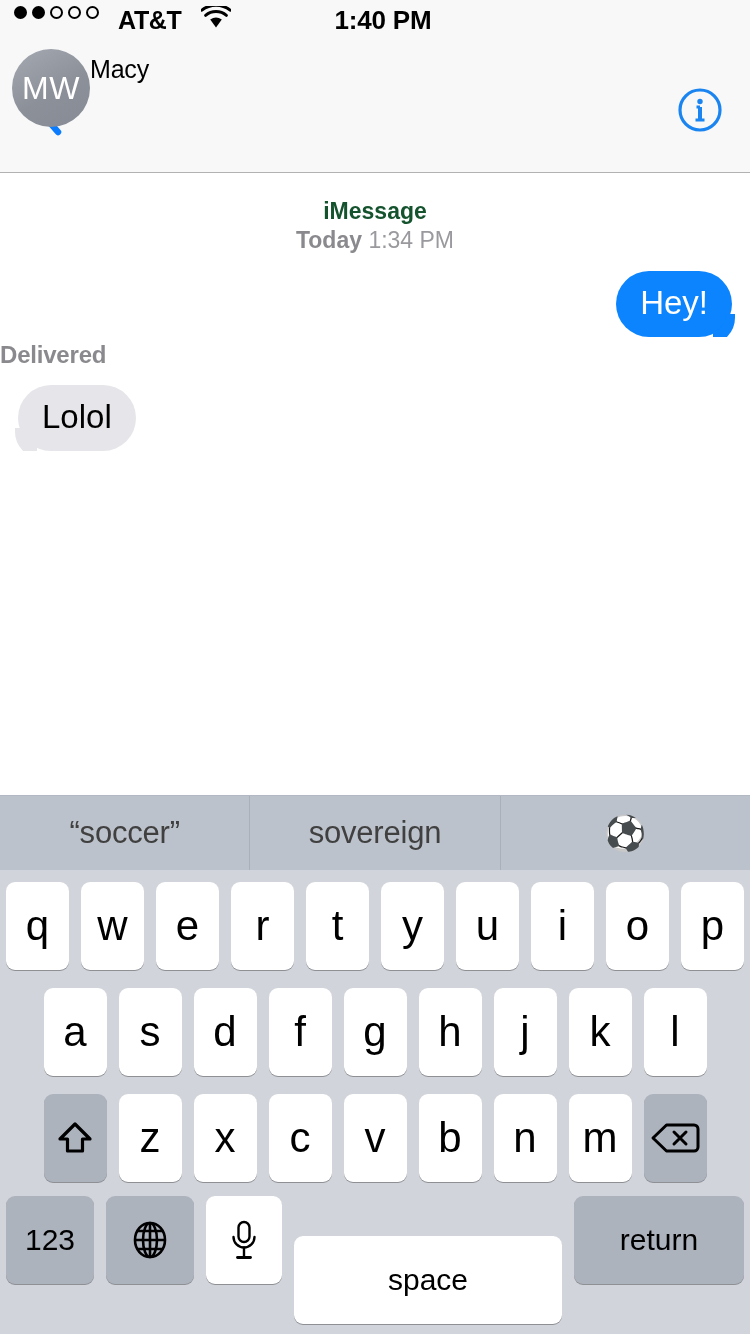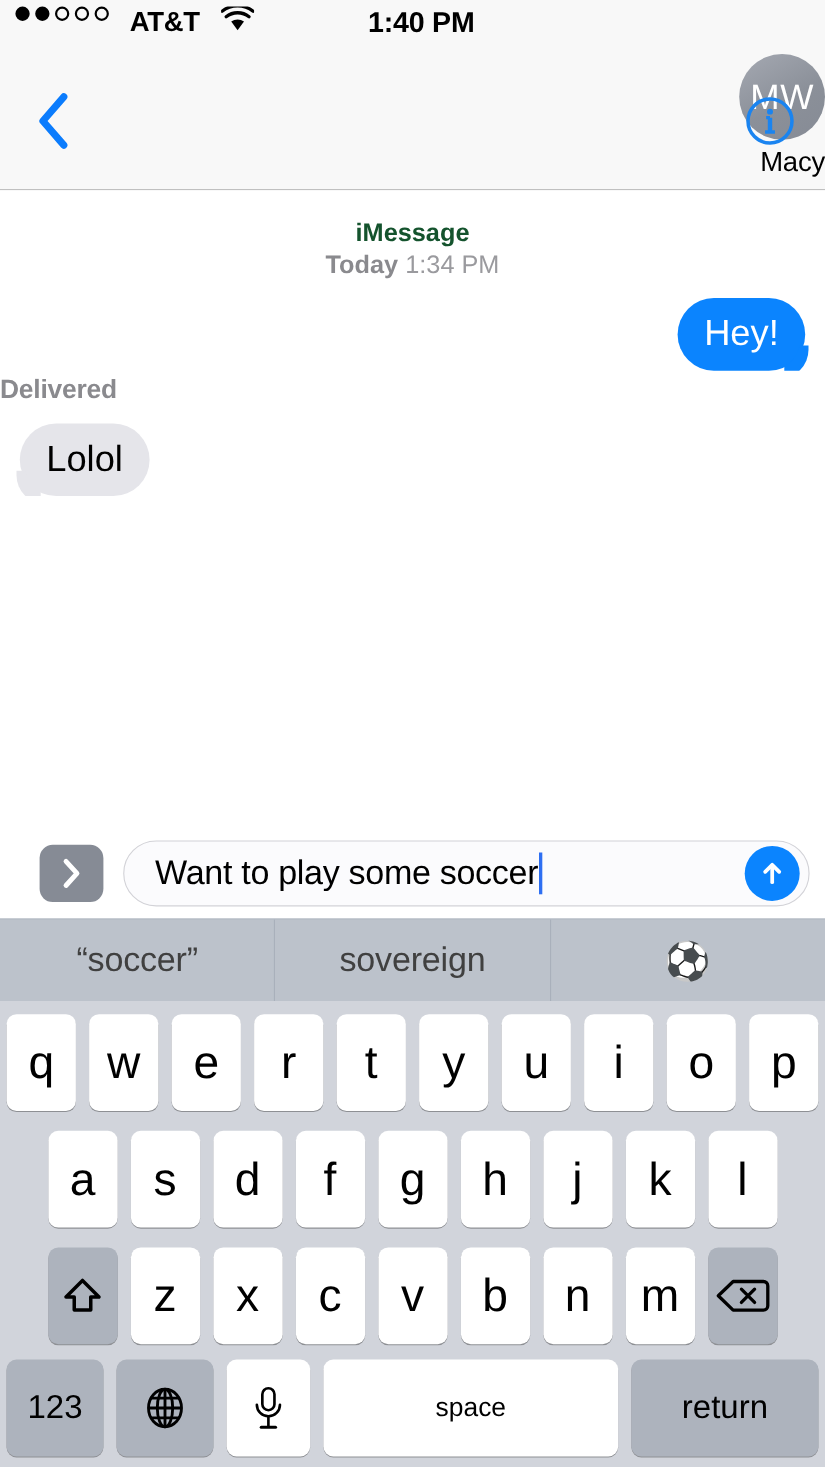--- a/index.html
+++ b/index.html
@@ -134,22 +134,22 @@
     display: flex;
     align-items: center;
     justify-content: center;
     cursor: pointer;
   }
   .contact {
     position: absolute;
     left: 0; right: 0;
     top: 9px;
     display: flex;
-    flex-direction: column;
-    align-items: flex-end;
+    flex-direction: row;
+    align-items: flex-start;
     margin-left: 12px;
   }
   .avatar {
     width: 78px;
     height: 78px;
     border-radius: 50%;
     background: linear-gradient(150deg, #a5a9b2 0%, #8b9099 55%, #868b95 100%);
     color: #ffffff;
     display: flex;
     align-items: center;
@@ -371,21 +371,21 @@
   .krow.r2 .key { width: 63px; }
   .krow.r3 .key { width: 63px; }
   .key.grey {
     background: #adb3bd;
   }
   .key.shift { width: 92px; }
   .key.del { width: 92px; }
   .key.num { width: 88px; font-size: 30px; }
   .key.globe { width: 88px; }
   .key.mic { width: 76px; background: #ffffff; }
-  .key.space { flex: 1; font-size: 24px; }
+  .key.space { flex: 1; font-size: 30px; margin-top: 40px; }
   .key.return { width: 170px; font-size: 30px; }
   .krow.r5 .key { height: 88px; }
   .icon-svg { display: block; }
 </style>
 </head>
 <body>
 
 <div class="phone">
 
   <div class="status-bar">
@@ -458,42 +458,20 @@
     <div class="status-line">Delivered</div>
 
     <div class="row in">
       <div class="bubble in">
         <span>Lolol</span>
         <span class="tail"></span>
       </div>
     </div>
   </div>
 
-  <div class="input-bar">
-    <div class="expand-btn">
-      <span>
-        <svg class="icon-svg" width="22" height="30" viewBox="0 0 22 30">
-          <path d="M6 4 L16 15 L6 26" stroke="#ffffff" stroke-width="4.4" fill="none" stroke-linecap="round" stroke-linejoin="round"></path>
-        </svg>
-      </span>
-    </div>
-
-    <div class="text-field">
-      <span class="field-text">Want to play some soccer</span>
-      <span class="caret"></span>
-      <div class="send-btn">
-        <span>
-          <svg class="icon-svg" width="30" height="30" viewBox="0 0 30 30">
-            <path d="M15 23 V8" stroke="#ffffff" stroke-width="3.4" stroke-linecap="round"></path>
-            <path d="M8.6 13.6 L15 7.2 L21.4 13.6" stroke="#ffffff" stroke-width="3.4" fill="none" stroke-linecap="round" stroke-linejoin="round"></path>
-          </svg>
-        </span>
-      </div>
-    </div>
-  </div>
 
   <div class="predictive">
     <div class="pred-item">“soccer”</div>
     <div class="pred-item">sovereign</div>
     <div class="pred-item pred-emoji">⚽</div>
   </div>
 
   <div class="keyboard">
 
     <div class="krow r1">

